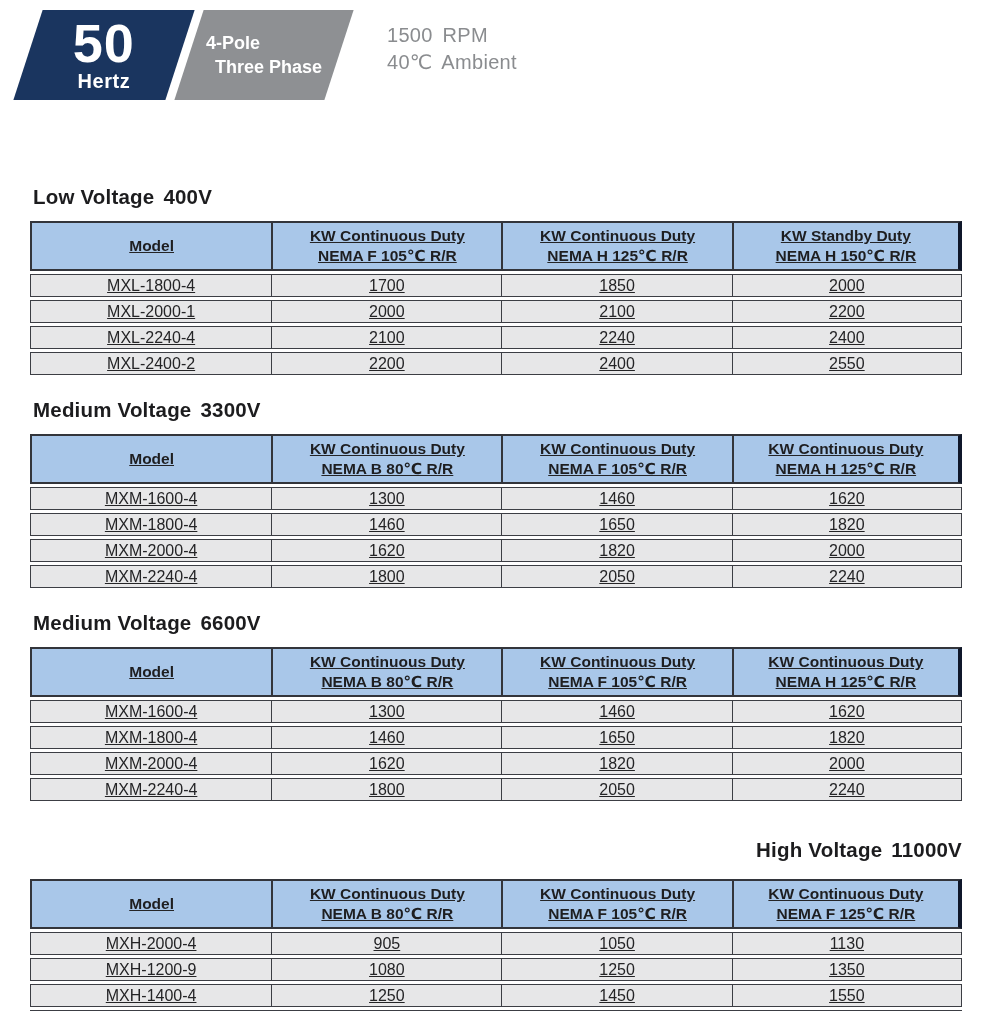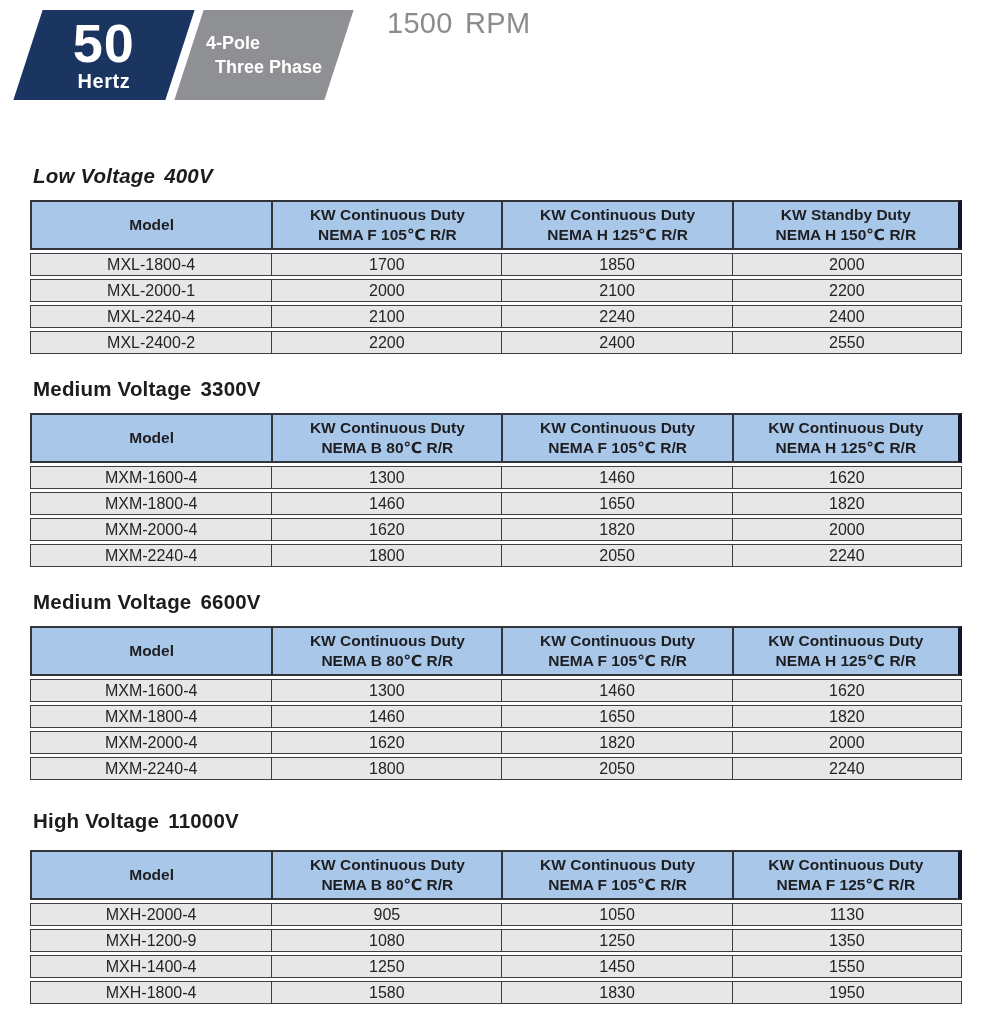--- a/index.html
+++ b/index.html
@@ -27,38 +27,38 @@
     color: #fff; font-size: 54px; font-weight: bold;
     line-height: 50px; text-align: center; letter-spacing: 1px;
   }
   .freq-unit {
     color: #fff; font-size: 20px; font-weight: bold;
     text-align: center; margin-top: 2px; letter-spacing: 0.5px;
   }
   .pole-line { color: #fff; font-size: 18px; font-weight: bold; line-height: 24px; }
   .pole-line.indent { margin-left: 9px; }
   .specs {
-    margin-left: 48px; margin-top: 0;
-    font-size: 29px; line-height: 27px;
+    margin-left: 48px; margin-top: 12px;
+    font-size: 20px; line-height: 27px;
     letter-spacing: 0.3px; word-spacing: 4px;
   }
 
   
   .sections { padding: 0 23px 0 30px; }
   h2.section-title {
     font-size: 20.5px; font-weight: bold; color: #1c1c1e;
     margin: 20px 0 9px 3px; letter-spacing: 0.2px;
   }
   h2.section-title .voltage { margin-left: 9px; }
-  .sections section:first-child h2.section-title { margin-top: 64px; font-style: italic; }
-  .sections section.last h2.section-title { margin-top: 26px; margin-bottom: 14px; }
+  .sections section:first-child h2.section-title { margin-top: 85px; }
+  .sections section.last h2.section-title { margin-top: 34px; margin-bottom: 14px; text-align: right; }
 
   table.spec-table {
     width: 932px; table-layout: fixed;
-    border-collapse: separate; border-spacing: 0 3px;
+    border-collapse: separate; border-spacing: 0 3px; text-decoration: underline;
   }
   col.c-model { width: 241px; }
   col.c-val   { width: 230px; }
   thead th {
     background: #a9c7e9;
     border-top: 2px solid #33353b;
     border-bottom: 2px solid #33353b;
     border-left: 2px solid #33353b;
     font-size: 15.5px; font-weight: bold; color: #1e1e20;
     line-height: 20px; padding: 3px 0; text-align: center;
@@ -90,20 +90,21 @@
       </div>
       <div class="pg pg-gray" style="background:#8e9093">
         <div class="unskew">
           <div class="pole-line">4-Pole</div>
           <div class="pole-line indent">Three Phase</div>
         </div>
       </div>
     </div>
     <div class="specs" style="color:#8a8c8f">
       <div>1500 RPM</div>
+      <div>40℃ Ambient</div>
     </div>
   </div>
 
   <div class="sections">
 
     <section>
       <h2 class="section-title">
         <span>Low Voltage</span><span class="voltage">400V</span>
       </h2>
       <table class="spec-table">

